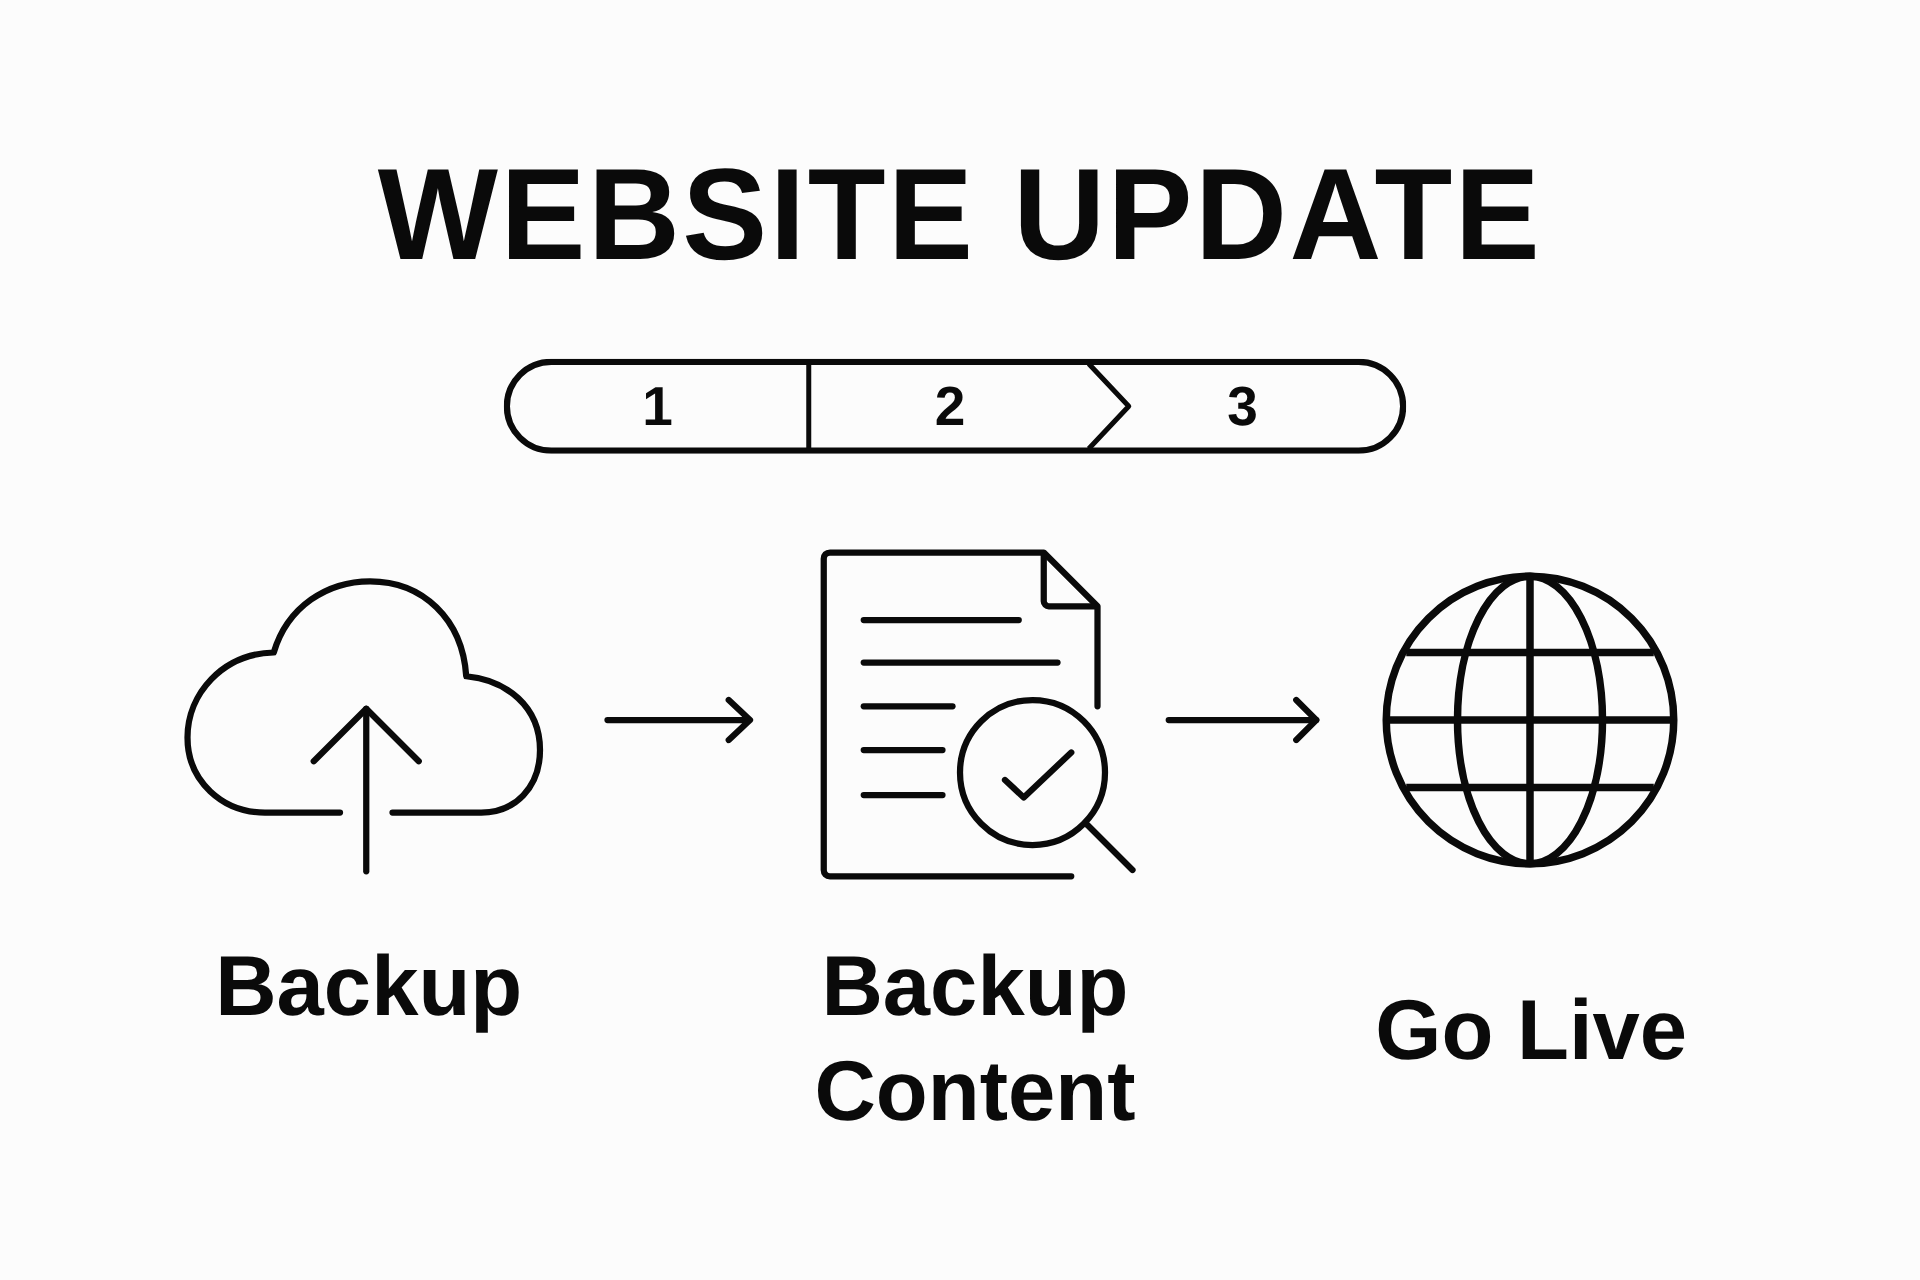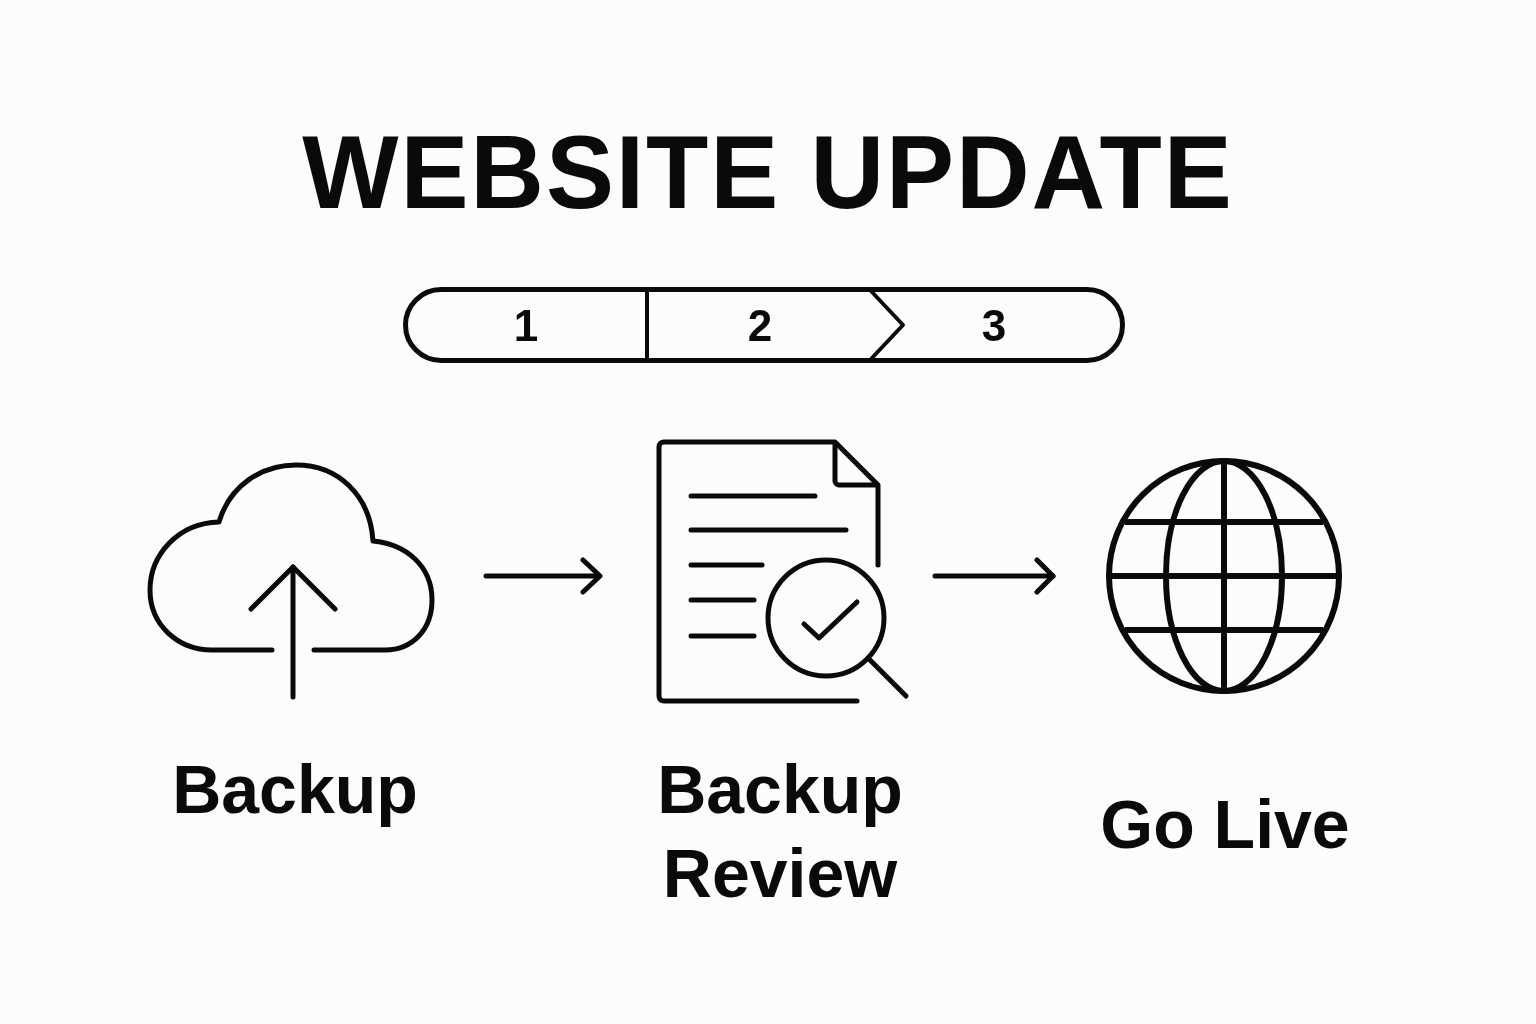--- a/index.html
+++ b/index.html
@@ -91,14 +91,14 @@
   <circle cx="1224" cy="576" r="115" fill="none" stroke="#0a0a0a" stroke-width="6"></circle>
   <ellipse cx="1224" cy="576" rx="58" ry="115" fill="none" stroke="#0a0a0a" stroke-width="6"></ellipse>
   <line x1="1224" y1="461" x2="1224" y2="691" stroke="#0a0a0a" stroke-width="6"></line>
   <line x1="1109" y1="576" x2="1339" y2="576" stroke="#0a0a0a" stroke-width="6"></line>
   <line x1="1125" y1="522" x2="1323" y2="522" stroke="#0a0a0a" stroke-width="6"></line>
   <line x1="1125" y1="630" x2="1323" y2="630" stroke="#0a0a0a" stroke-width="6"></line>
 </svg>
 
 <div class="label" style="left:140px;top:748px;width:310px;">Backup</div>
 <div class="label" style="left:600px;top:748px;width:360px;">Backup</div>
-<div class="label" style="left:600px;top:832px;width:360px;">Review</div>
+<div class="label" style="left:600px;top:832px;width:360px;">Content</div>
 <div class="label" style="left:1070px;top:783px;width:310px;">Go Live</div>
 
 </body></html>

